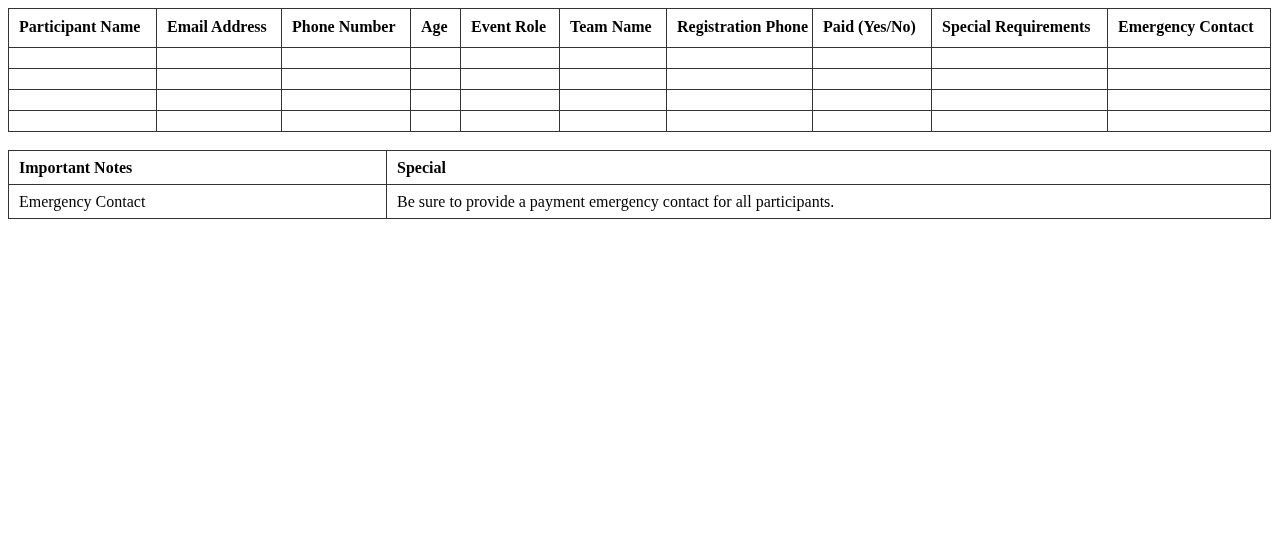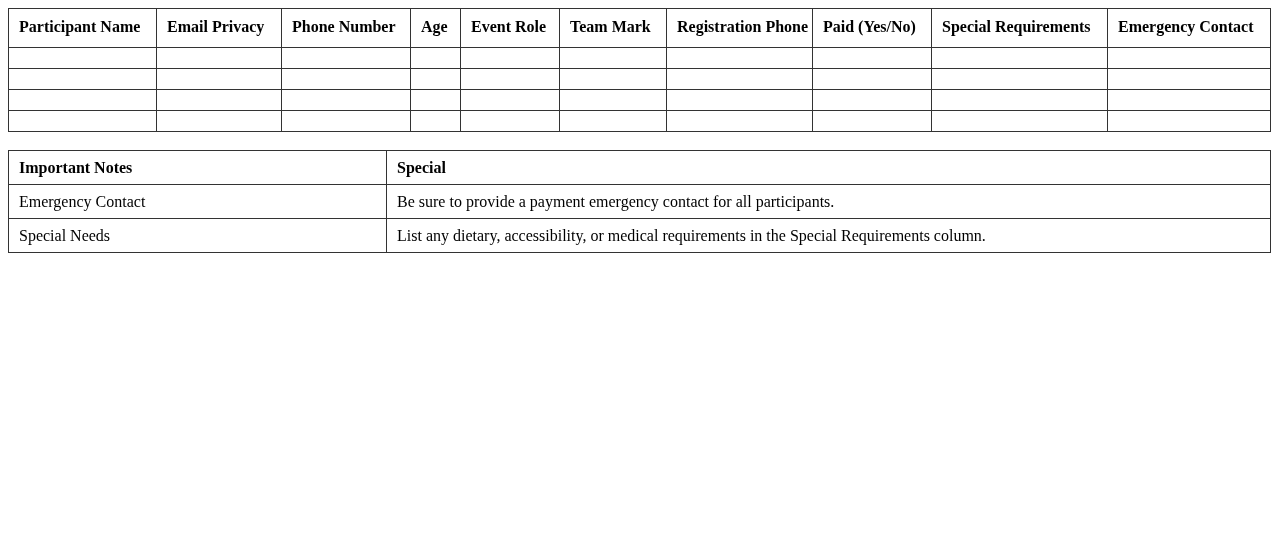--- a/index.html
+++ b/index.html
@@ -43,25 +43,25 @@
       <col style="width:99px">
     <col style="width:107px">
       <col style="width:146px">
       <col style="width:119px">
       <col style="width:176px">
       <col style="width:163px">
   </colgroup>
   <thead>
     <tr>
       <th>Participant Name</th>
-      <th>Email Privacy</th>
+      <th>Email Address</th>
       <th>Phone Number</th>
       <th>Age</th>
       <th>Event Role</th>
-      <th>Team Mark</th>
+      <th>Team Name</th>
       <th>Registration Phone</th>
       <th>Paid (Yes/No)</th>
       <th>Special Requirements</th>
       <th>Emergency Contact</th>
     </tr>
   </thead>
   <tbody>
     <tr>
       <td></td>
       <td></td>
@@ -122,18 +122,14 @@
     <tr>
       <th>Important Notes</th>
       <th>Special</th>
     </tr>
   </thead>
   <tbody>
     <tr>
       <td>Emergency Contact</td>
       <td>Be sure to provide a payment emergency contact for all participants.</td>
     </tr>
-    <tr>
-      <td>Special Needs</td>
-      <td>List any dietary, accessibility, or medical requirements in the Special Requirements column.</td>
-    </tr>
   </tbody>
 </table>
 
 </body></html>

